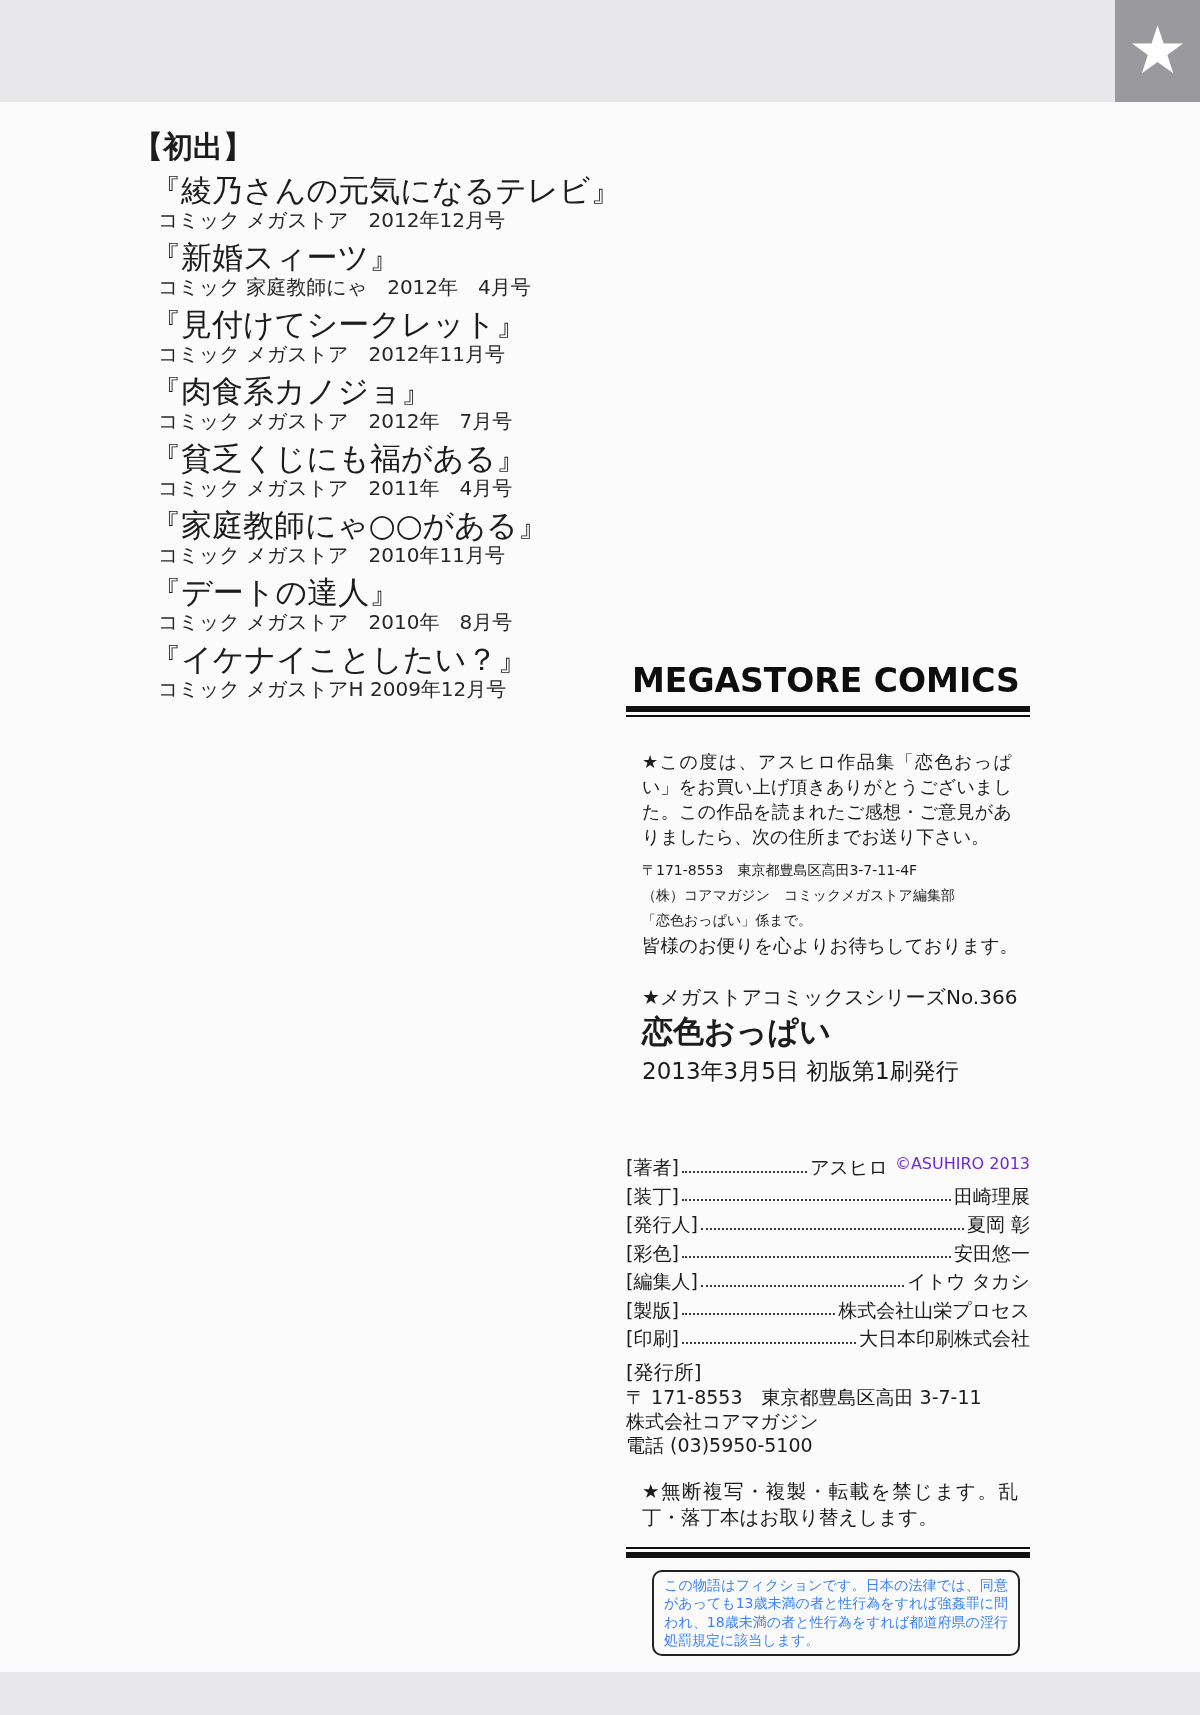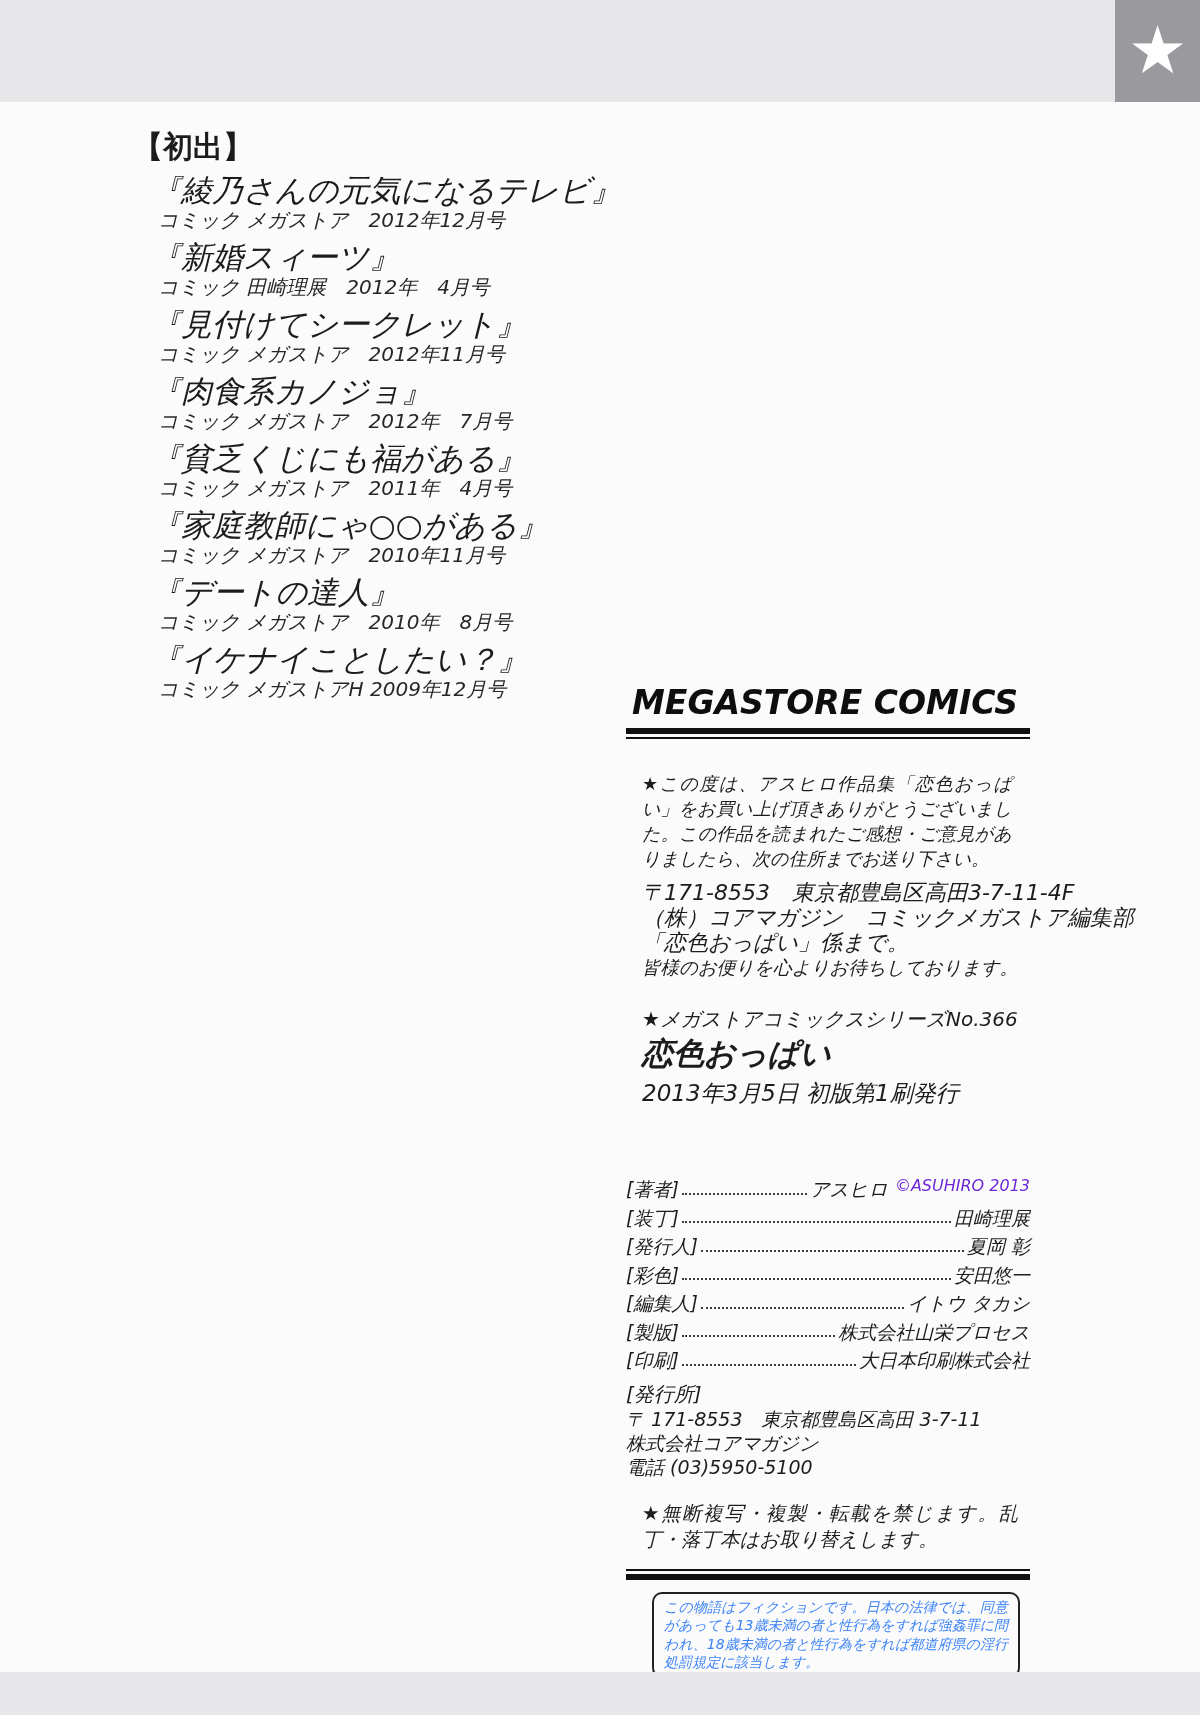--- a/index.html
+++ b/index.html
@@ -11,33 +11,33 @@
   
   .top-band { position:absolute; left:0; top:0; width:1200px; height:102px; background:#e7e7ea; }
   .star-box { position:absolute; left:1115px; top:0; width:85px; height:102px; background:#9a9a9e;
               display:flex; align-items:center; justify-content:center; }
   .star-glyph { color:#ffffff; font-size:66px; line-height:1; }
   .bottom-band { position:absolute; left:0; top:1672px; width:1200px; height:43px; background:#e7e7ea; }
 
   
   .first-pub { position:absolute; left:133px; top:128px; width:470px; }
   .fp-heading { font-size:30px; line-height:38px; font-weight:600; margin-bottom:6px; }
-  .entry { padding-left:17px; margin-bottom:6px;font-style:italic; }
+  .entry { padding-left:17px; margin-bottom:6px; }
   .entry-title { font-size:31px; line-height:36px; font-weight:500; white-space:nowrap; }
   .entry-issue { font-size:20px; line-height:25px; padding-left:8px; color:#262626; white-space:nowrap; }
 
   
-  .colophon { position:absolute; left:626px; top:684px; width:404px;font-style:italic; }
+  .colophon { position:absolute; left:626px; top:662px; width:404px; }
   .logo { font-size:33px; font-weight:800; line-height:38px; padding-left:6px; margin-bottom:6px;
           letter-spacing:0px; color:#0e0e0e; white-space:nowrap; }
   .logo-rule { border-top:6px solid #111; border-bottom:2px solid #111; height:3px; }
   .greeting { margin-top:32px; padding-left:16px; padding-right:2px; width:388px; box-sizing:border-box;
               font-size:18px; line-height:25px; text-align:justify; }
   .addr { margin-top:9px; padding-left:16px; }
-  .addr-line { font-size:22px; line-height:25px; white-space:nowrap; }
+  .addr-line { font-size:14px; line-height:25px; white-space:nowrap; }
   .waiting { padding-left:16px; font-size:18.5px; line-height:25px; white-space:nowrap; }
   .series { margin-top:26px; padding-left:16px; font-size:20px; line-height:26px; white-space:nowrap; }
   .book-title { margin-top:2px; padding-left:16px; font-size:31px; font-weight:700; line-height:38px; }
   .edition { margin-top:8px; padding-left:16px; font-size:23px; line-height:27px; }
 
   .credits { margin-top:68px; }
   .credit-row { display:flex; align-items:flex-end; font-size:19px; line-height:28.5px; height:28.5px; }
   .credit-label { white-space:nowrap; }
   .leader { flex:1; border-bottom:2.5px dotted #3c3c3c; margin:0 3px 9px 3px; min-width:20px; }
   .credit-name { white-space:nowrap; }
@@ -63,21 +63,21 @@
 
 <div class="first-pub">
   <div class="fp-heading">【初出】</div>
 
   <div class="entry">
     <div class="entry-title">『綾乃さんの元気になるテレビ』</div>
     <div class="entry-issue">コミック メガストア　2012年12月号</div>
   </div>
   <div class="entry">
     <div class="entry-title">『新婚スィーツ』</div>
-    <div class="entry-issue">コミック 田崎理展　2012年　4月号</div>
+    <div class="entry-issue">コミック 家庭教師にゃ　2012年　4月号</div>
   </div>
   <div class="entry">
     <div class="entry-title">『見付けてシークレット』</div>
     <div class="entry-issue">コミック メガストア　2012年11月号</div>
   </div>
   <div class="entry">
     <div class="entry-title">『肉食系カノジョ』</div>
     <div class="entry-issue">コミック メガストア　2012年　7月号</div>
   </div>
   <div class="entry">

